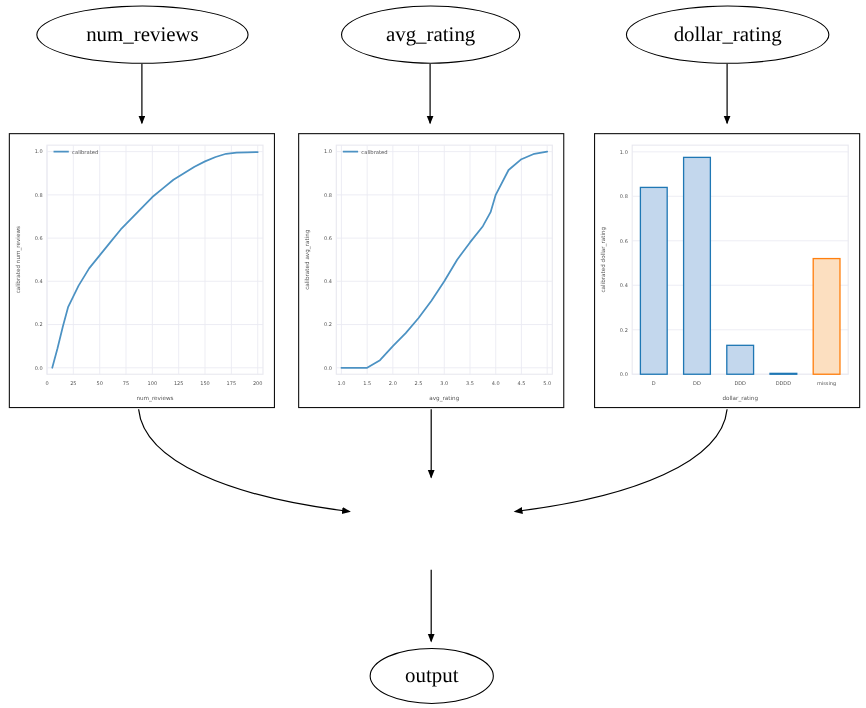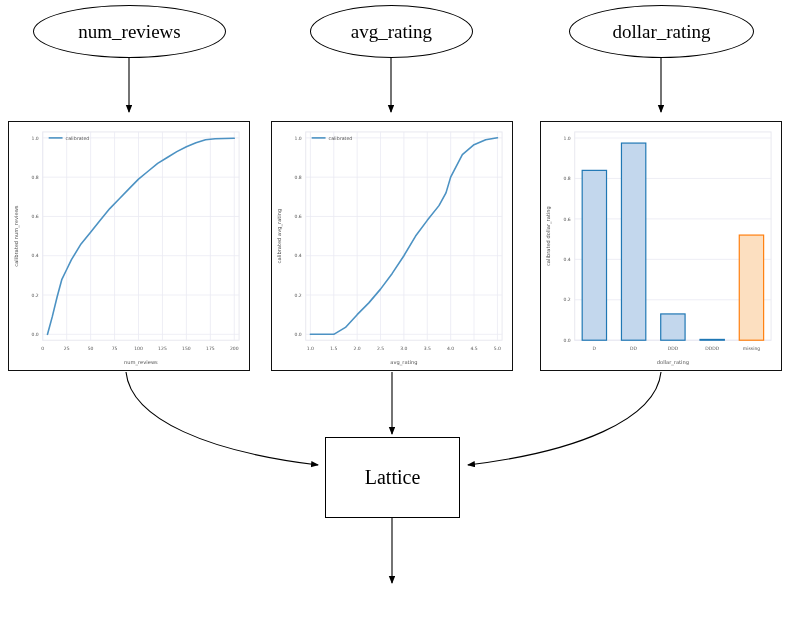--- a/index.html
+++ b/index.html
@@ -158,18 +158,18 @@
         <text x="133" y="230" font-size="4.6" text-anchor="middle" font-family="&quot;DejaVu Sans&quot;, sans-serif" fill="#555555">DDD</text>
         <rect x="160.32399999999998" y="219.2" width="24.552" height="0.8" fill="#c3d7ed" stroke="#1f77b4" stroke-width="1.2"></rect>
         <text x="172.6" y="230" font-size="4.6" text-anchor="middle" font-family="&quot;DejaVu Sans&quot;, sans-serif" fill="#555555">DDDD</text>
         <rect x="199.924" y="113.98058252427184" width="24.552" height="106.01941747572816" fill="#fcdfc0" stroke="#ff7f0e" stroke-width="1.2"></rect>
         <text x="212.20000000000002" y="230" font-size="4.6" text-anchor="middle" font-family="&quot;DejaVu Sans&quot;, sans-serif" fill="#555555">missing</text>
         <text x="133" y="244" font-size="5.2" text-anchor="middle" font-family="&quot;DejaVu Sans&quot;, sans-serif" fill="#555555">dollar_rating</text>
         <text x="9" y="115" font-size="5.2" text-anchor="middle" font-family="&quot;DejaVu Sans&quot;, sans-serif" fill="#555555" transform="rotate(-90 9 115)">calibrated dollar_rating</text>
       </svg>
   </div>
 
-  <div class="node-box" style="left:325px;top:437px;width:135px;height:81px;font-size:20px;">
-    <span>Lattice</span>
+
+  <div class="node-ellipse" style="left:336px;top:589px;width:113px;height:51px;font-size:19px;">
+    <span>output</span>
   </div>
-
 
 </div>
 
 </body></html>

